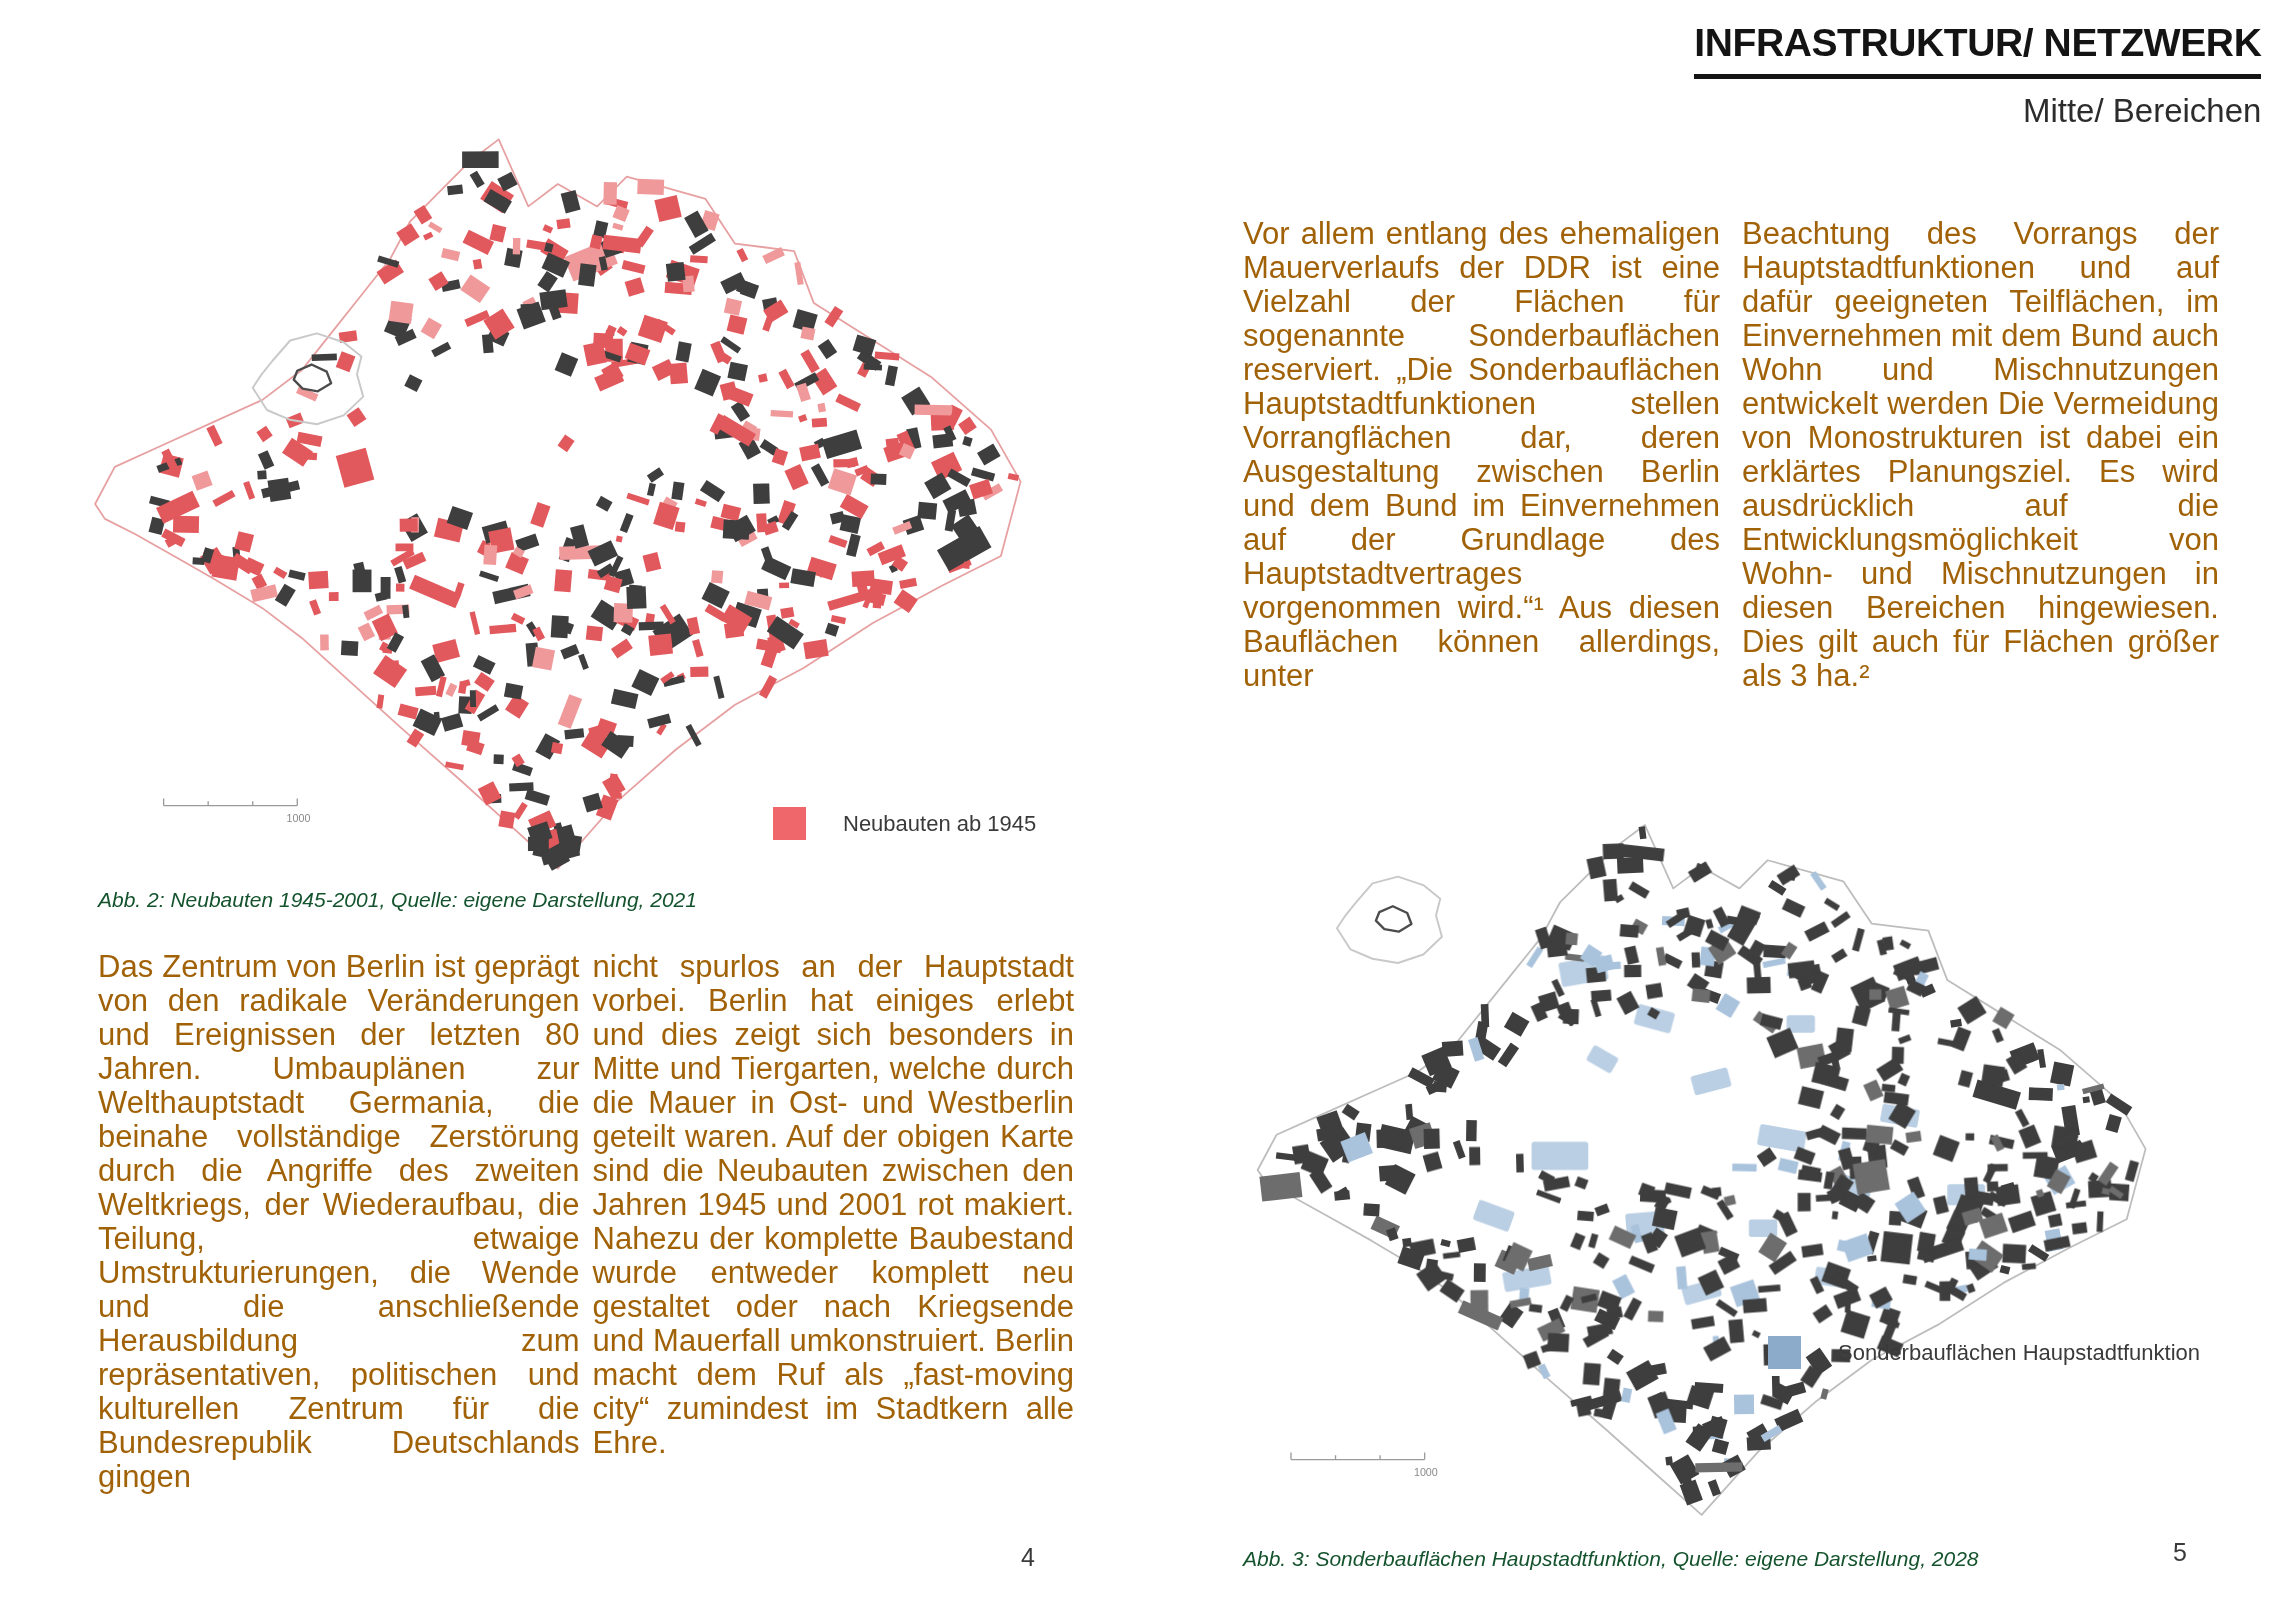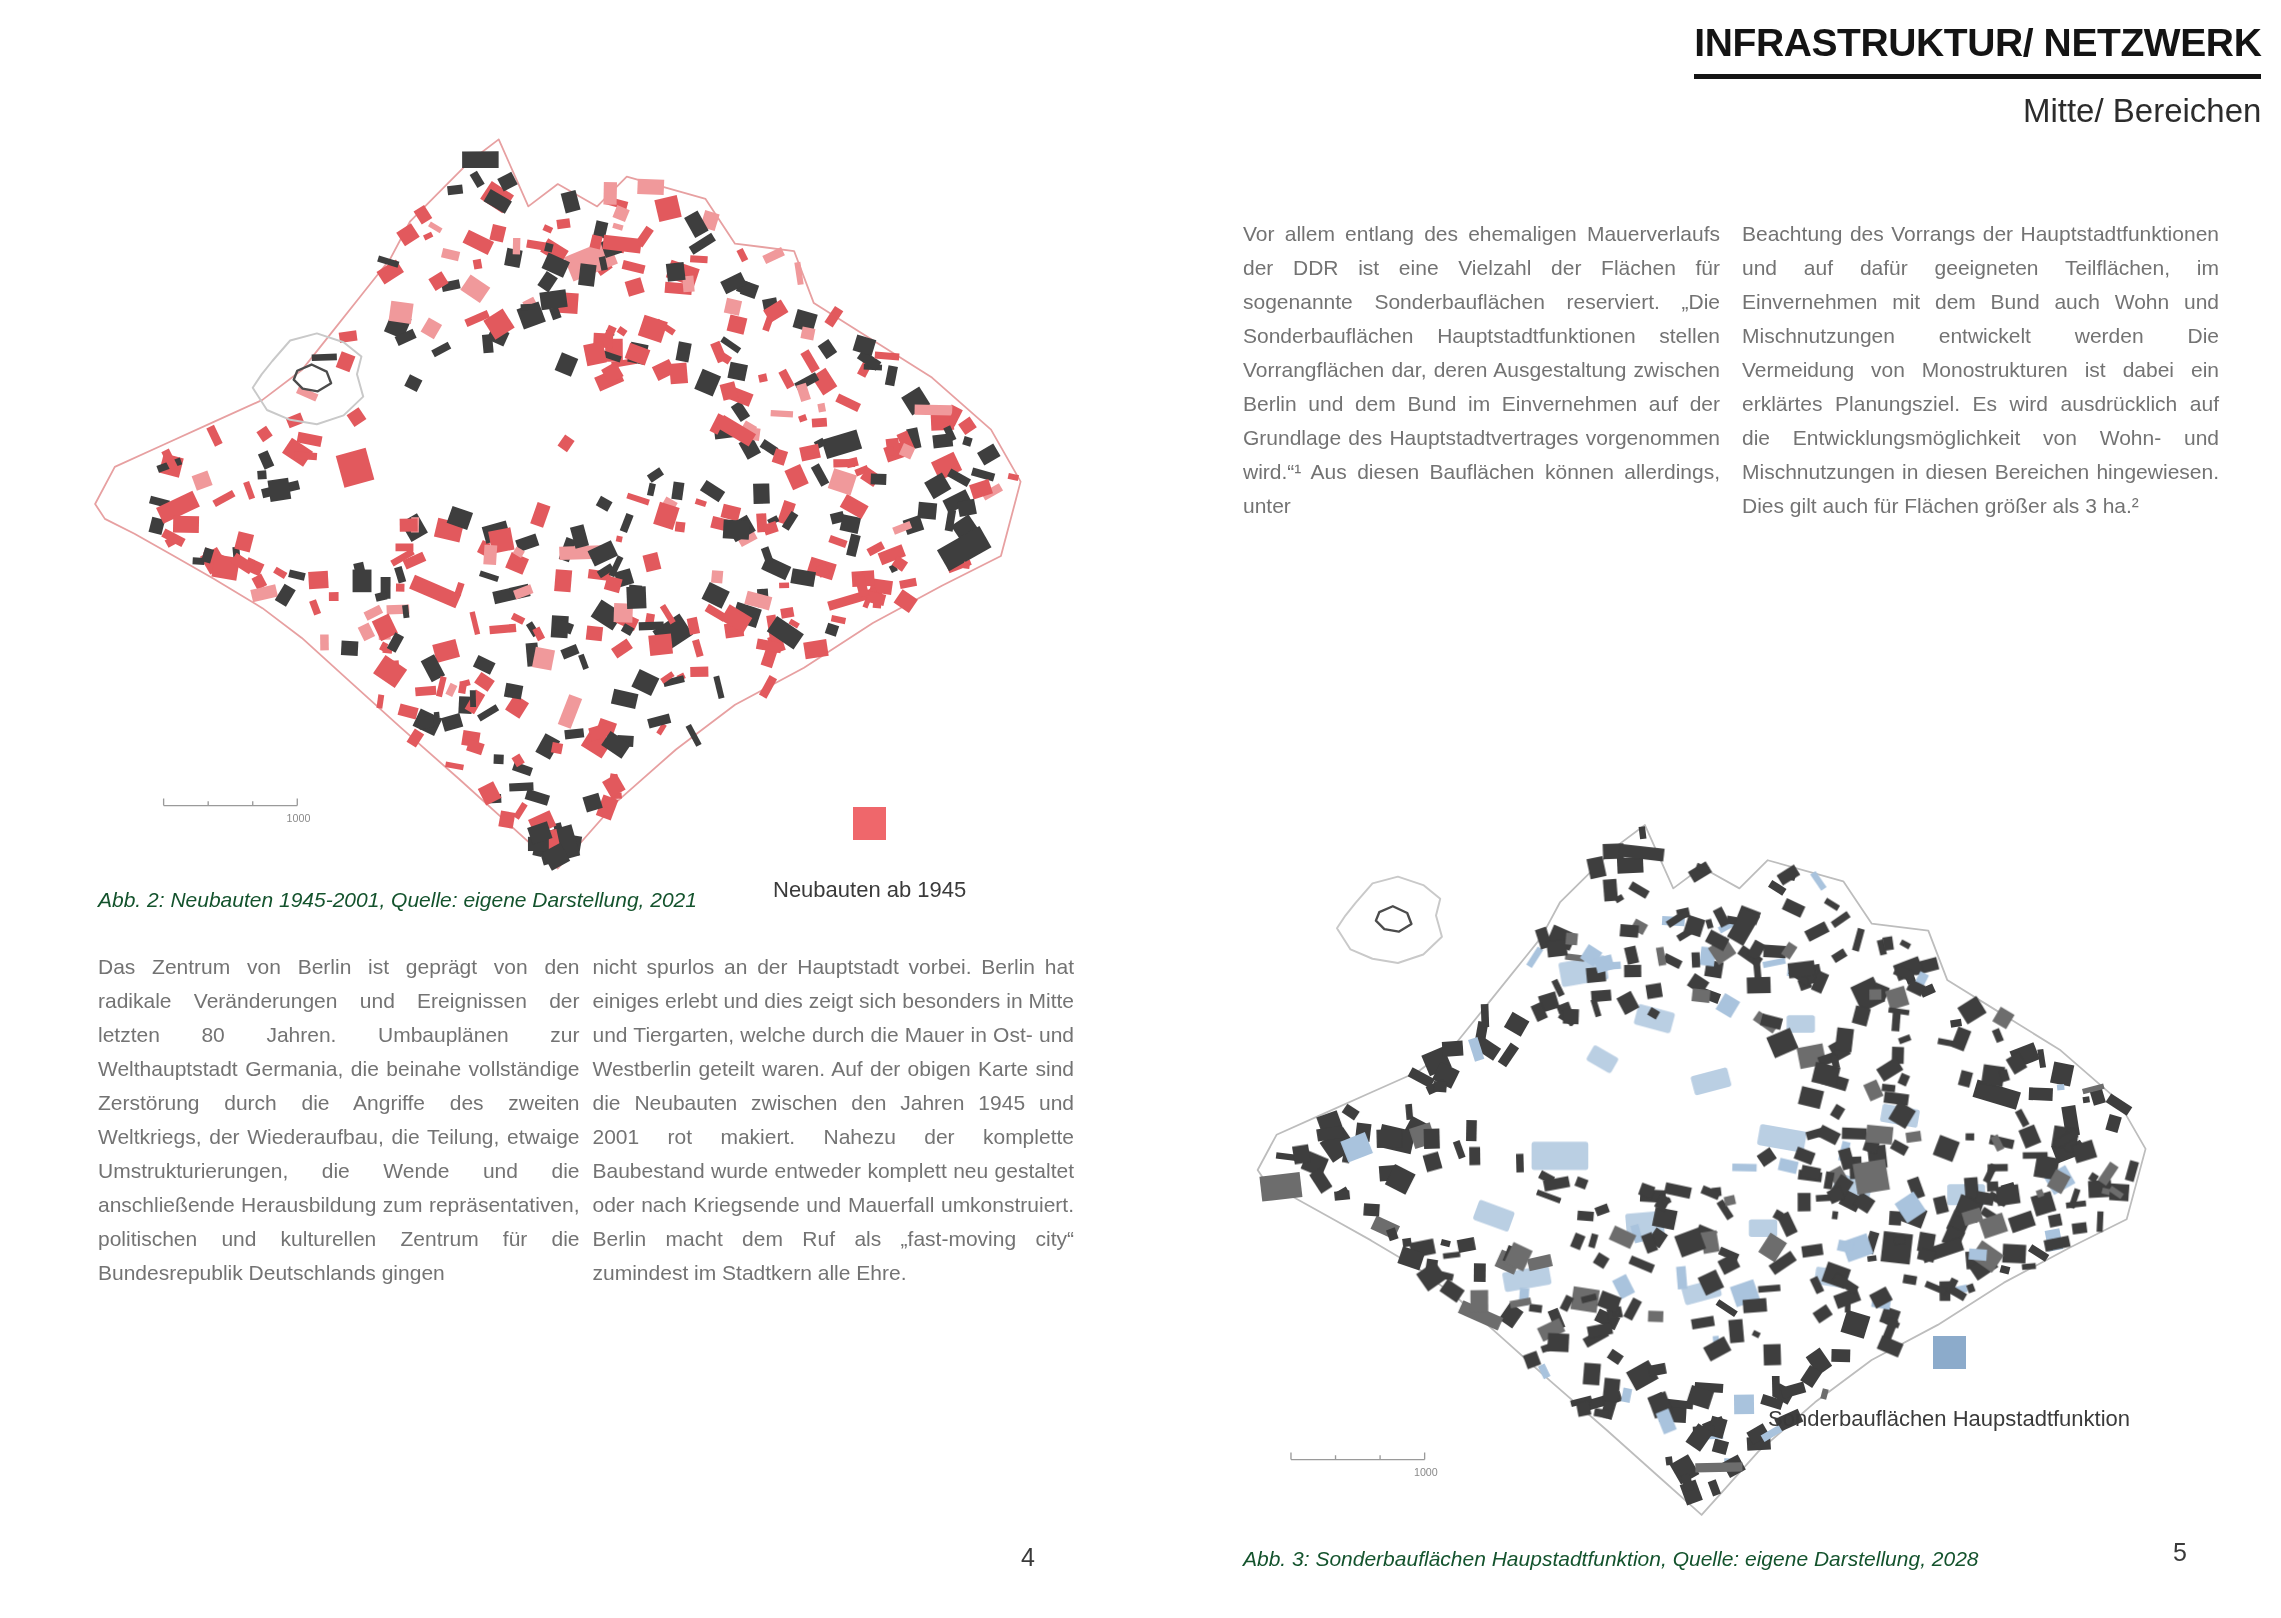--- a/index.html
+++ b/index.html
@@ -15,38 +15,38 @@
   }
   .subtitle{font-size:33px;font-weight:400;color:#2c2c2c;margin-top:12.5px;}
 
   
   .figure{position:absolute;margin:0;padding:0;}
   #map-left{left:85px;top:132px;width:985px;height:744px;}
   #map-right{left:1248px;top:818px;width:945px;height:704px;}
   .figure svg{display:block;width:100%;height:100%;}
 
   
-  .legend{position:absolute;display:flex;align-items:center;gap:37px;flex-direction:column;}
+  .legend{position:absolute;display:flex;align-items:center;gap:37px;}
   #legend-left{left:773px;top:807px;}
   #legend-right{left:1768px;top:1336px;}
   .swatch{width:33px;height:33px;display:inline-block;flex:0 0 auto;}
   .legend-label{font-size:22px;color:#3a3a3a;white-space:nowrap;}
 
   
   .caption{position:absolute;font-size:21px;color:#14532d;font-style:italic;}
   #caption-left{left:98px;top:888px;}
   #caption-right{left:1243px;top:1547px;}
 
   
   .cols{position:absolute;display:flex;}
   #cols-left{left:98px;top:950px;width:976px;gap:13px;}
   #cols-right{left:1243px;top:217px;width:976px;gap:22px;}
   .cols p{
-    margin:0;flex:1 1 0;font-size:21px;line-height:34px;
-    text-align:justify;color:#737373;
+    margin:0;flex:1 1 0;font-size:31px;line-height:34px;
+    text-align:justify;color:#a16207;
   }
 
   
   .pagenum{position:absolute;font-size:25px;color:#3a3a3a;}
   #pagenum-left{left:1021px;top:1543px;}
   #pagenum-right{left:2173px;top:1538px;}
 </style>
 </head>
 <body>
 

